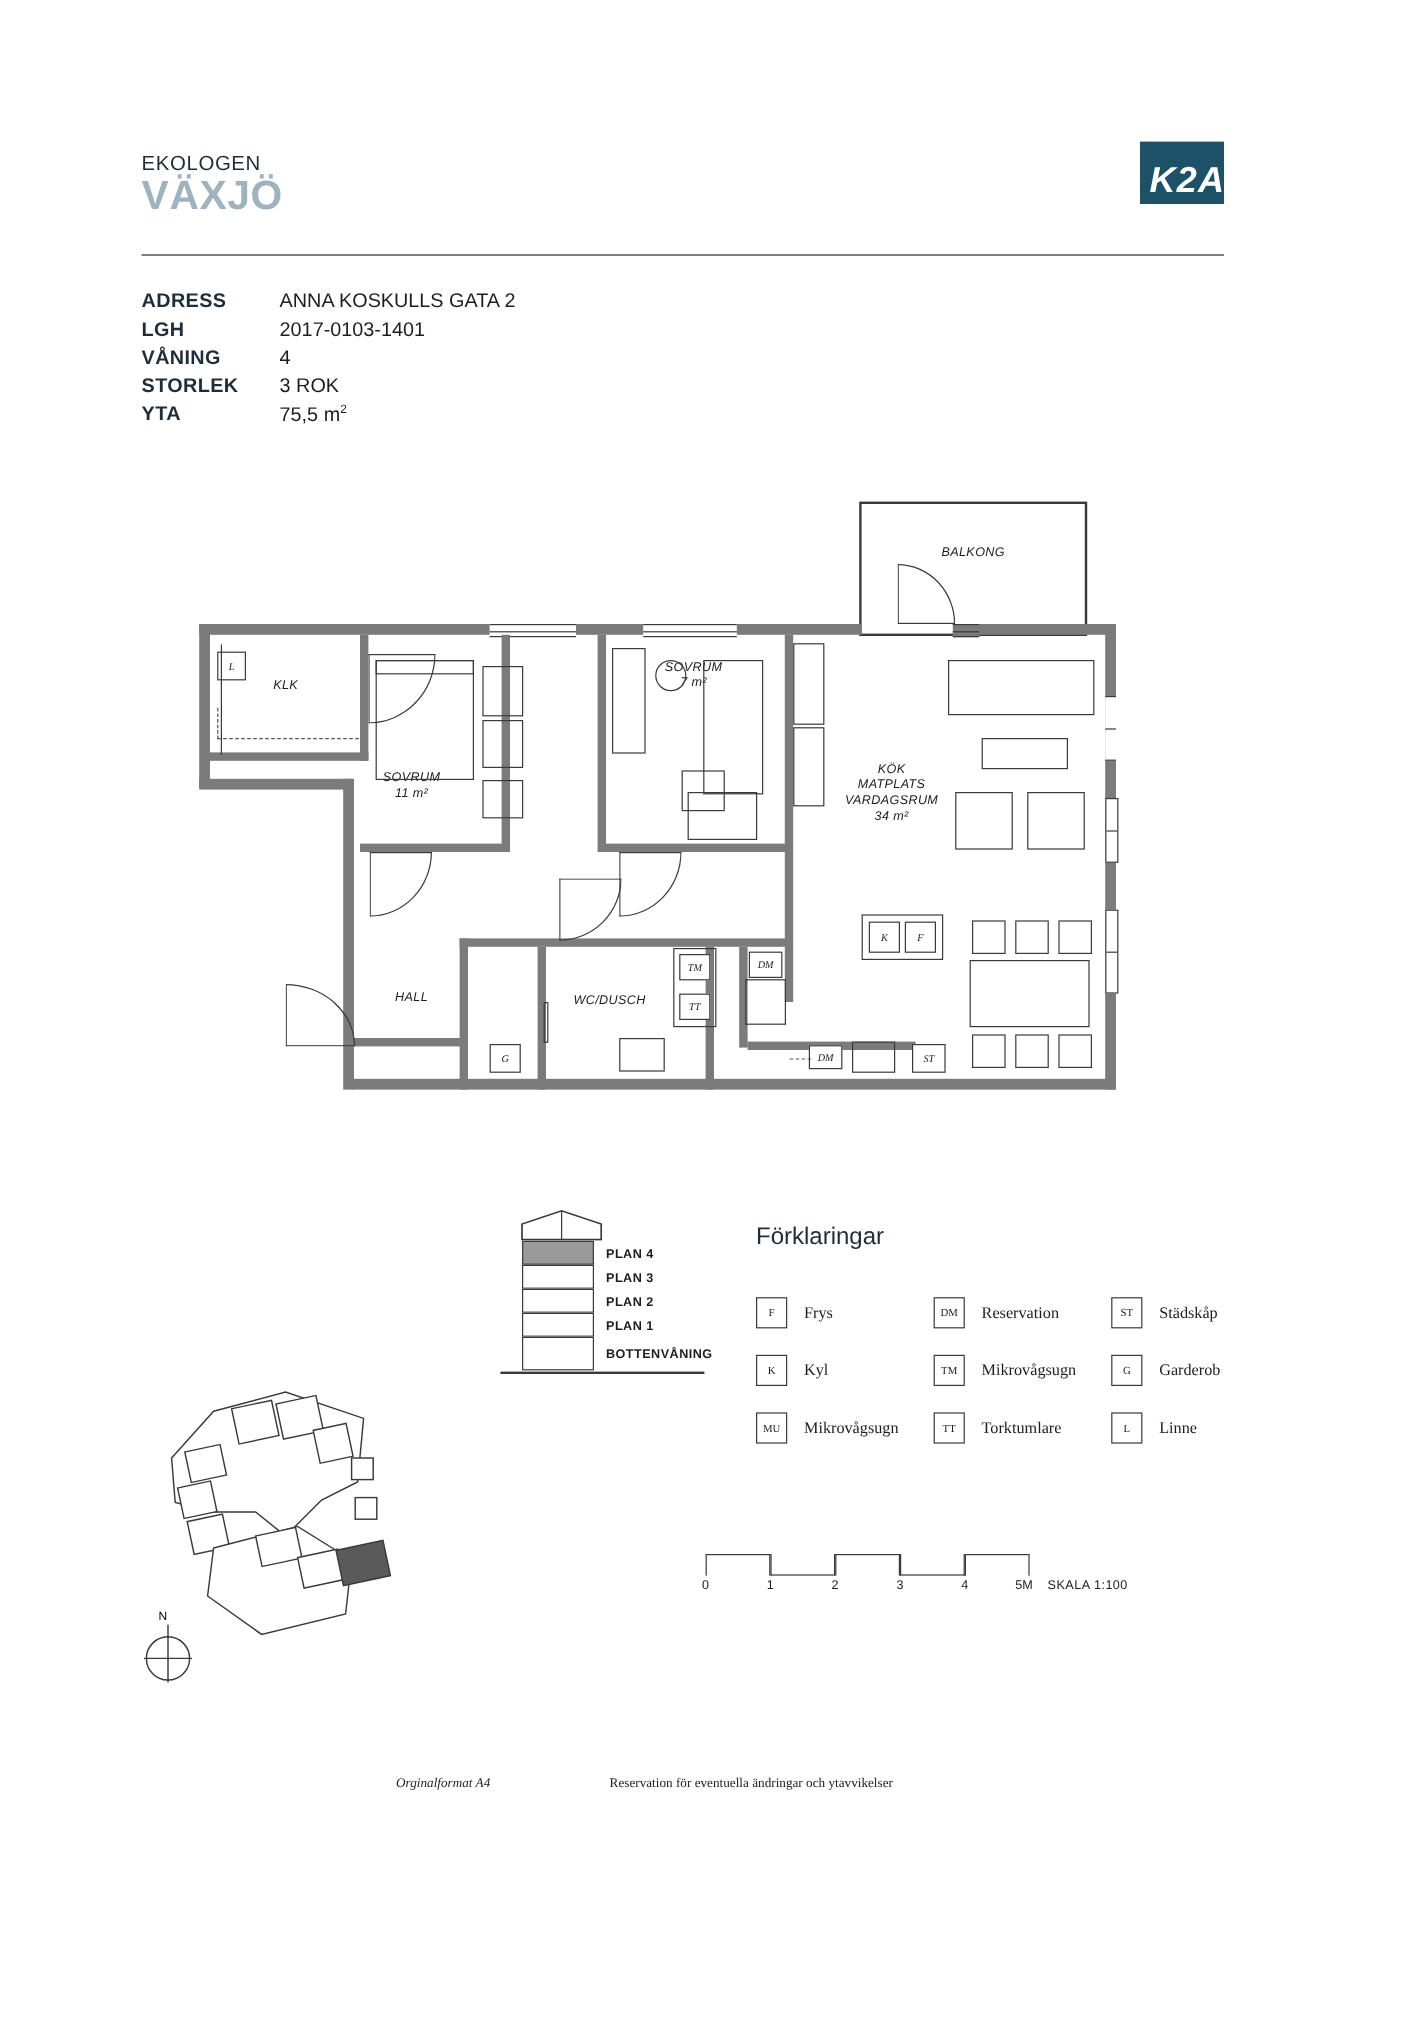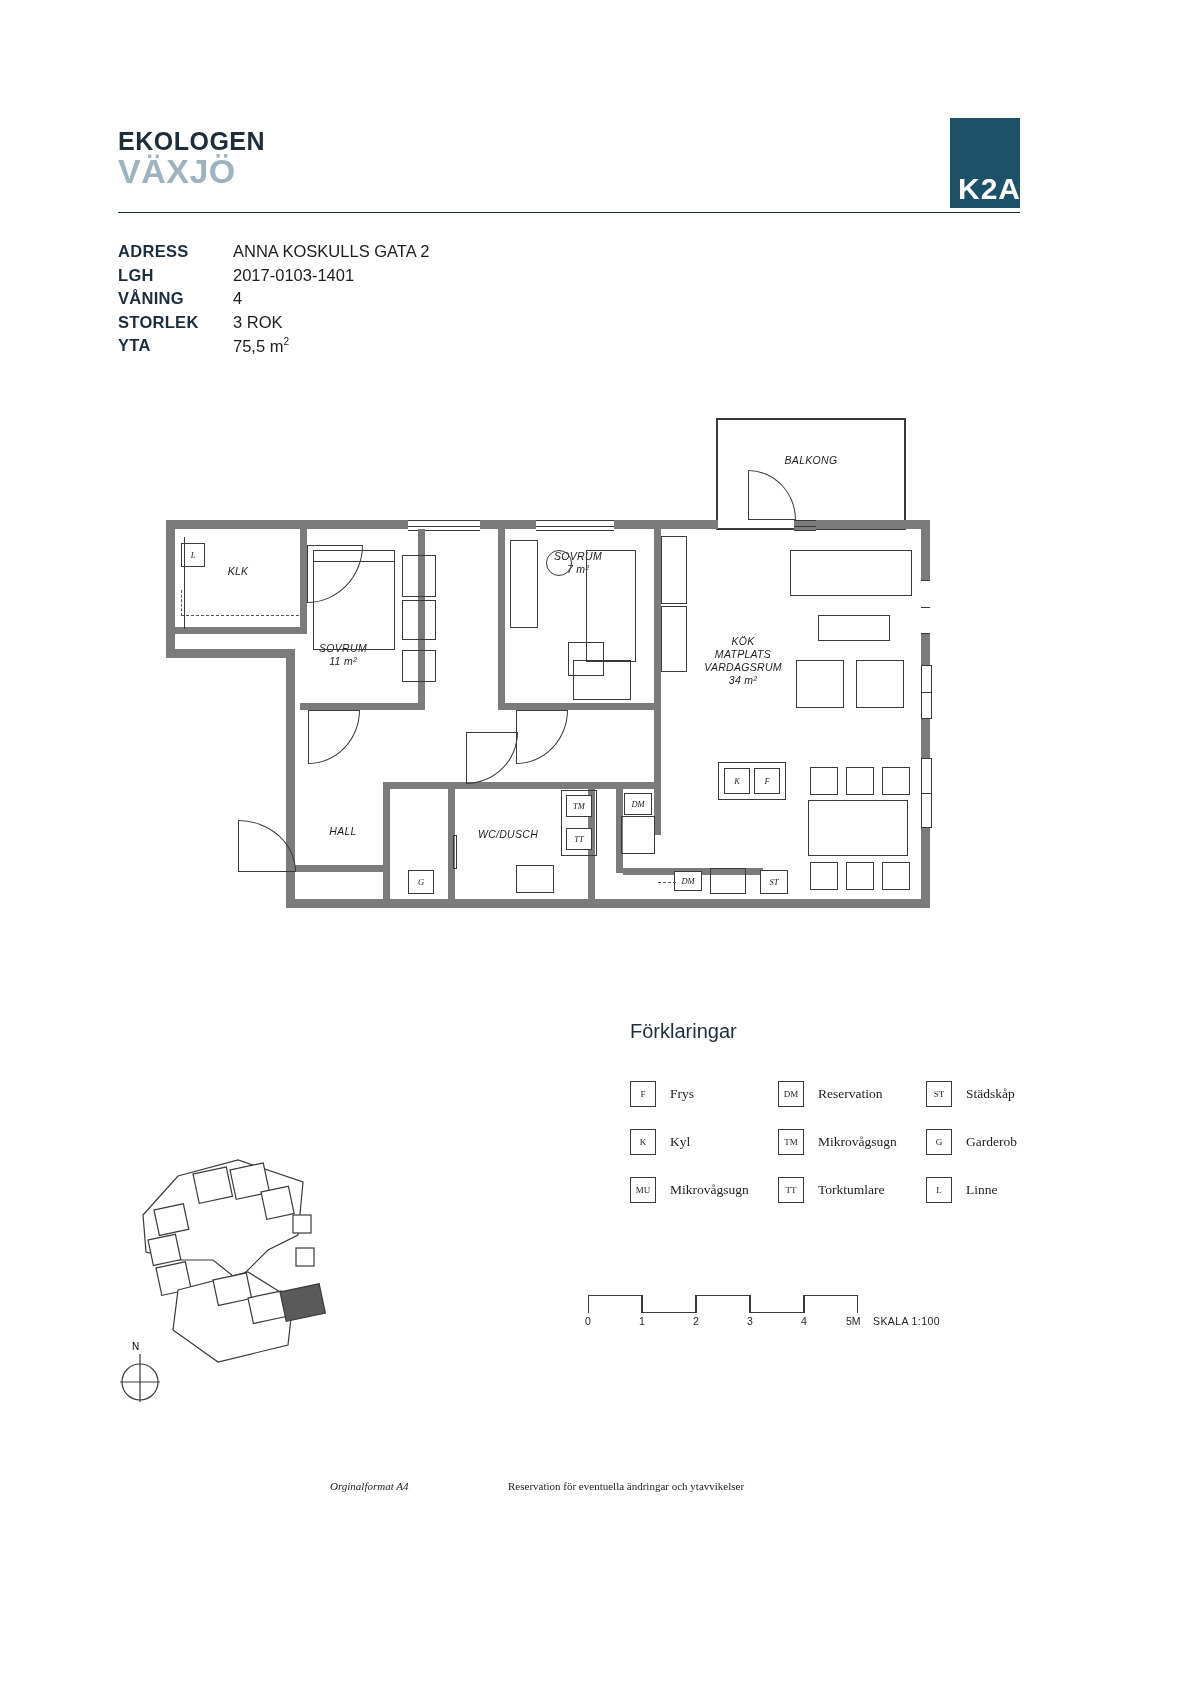--- a/index.html
+++ b/index.html
@@ -5,23 +5,23 @@
   html,body{margin:0;padding:0;}
   body{
     width:1190px;height:1683px;background:#ffffff;
     font-family:"Liberation Sans", sans-serif;
     color:#1d1d1b;position:relative;overflow:hidden;
   }
   .page{position:absolute;inset:0;}
 
   
   .brand{position:absolute;left:118px;top:128px;}
-  .brand .l1{font-size:25px;font-weight:bold;letter-spacing:.5px;color:#1d2d3a;line-height:1.05;}
+  .brand .l1{font-size:17px;font-weight:normal;letter-spacing:.5px;color:#1d2d3a;line-height:1.05;}
   .brand .l2{font-size:34px;font-weight:bold;letter-spacing:.5px;color:#9fb3bf;line-height:1.05;}
-  .logo{position:absolute;left:950px;top:118px;width:70px;height:90px;background:#1d5167;}
+  .logo{position:absolute;left:950px;top:118px;width:70px;height:52px;background:#1d5167;font-style:italic;}
   .logo .k2a{position:absolute;left:8px;bottom:2px;color:#ffffff;font-size:30px;font-weight:bold;letter-spacing:1px;white-space:nowrap;}
   .rule{position:absolute;left:118px;top:212px;width:902px;height:1px;background:#1d2d3a;}
 
   
   .facts{position:absolute;left:118px;top:242px;font-size:16.5px;}
   .facts .row{display:flex;margin-bottom:4.5px;}
   .facts .k{width:115px;font-weight:bold;letter-spacing:.3px;color:#1d2d3a;}
   .facts .v{color:#1d1d1b;}
   .facts sup{font-size:10px;vertical-align:super;}
 
@@ -285,20 +285,37 @@
         <div class="legbox">G</div>
         <div class="legtext">Garderob</div>
       </div>
       <div class="legitem">
         <div class="legbox">L</div>
         <div class="legtext">Linne</div>
       </div>
     </div>
   </div>
 
+  <div class="bldg">
+    <svg width="70" height="26" viewBox="0 0 70 26" style="position:absolute;left:28px;top:-2px;">
+      <polygon points="2,25 2,12 35,1 68,12 68,25" fill="#ffffff" stroke="#3a3a3a" stroke-width="1.4"></polygon>
+      <line x1="35" y1="1" x2="35" y2="25" stroke="#3a3a3a" stroke-width="1"></line>
+    </svg>
+    <div class="floorline" style="top:24px;background:#9a9a9a;"></div>
+    <div class="floorlbl" style="top:29px;">PLAN 4</div>
+    <div class="floorline" style="top:44px;"></div>
+    <div class="floorlbl" style="top:49px;">PLAN 3</div>
+    <div class="floorline" style="top:64px;"></div>
+    <div class="floorlbl" style="top:69px;">PLAN 2</div>
+    <div class="floorline" style="top:84px;"></div>
+    <div class="floorlbl" style="top:89px;">PLAN 1</div>
+    <div class="floorline" style="top:104px;height:28px;"></div>
+    <div class="floorlbl" style="top:113px;">BOTTENVÅNING</div>
+    <div class="bldg-base"></div>
+  </div>
 
   <div class="site">
     <svg width="260" height="240" viewBox="0 0 260 240">
       <g fill="#ffffff" stroke="#3a3a3a" stroke-width="1.2">
         <polygon points="25,75 60,36 120,20 185,42 180,95 150,110 120,140 95,120 60,120 28,112"></polygon>
         <rect x="75" y="34" width="34" height="30" transform="rotate(-12 75 34)"></rect>
         <rect x="112" y="30" width="34" height="30" transform="rotate(-12 112 30)"></rect>
         <rect x="143" y="52" width="28" height="28" transform="rotate(-12 143 52)"></rect>
         <rect x="36" y="70" width="30" height="26" transform="rotate(-12 36 70)"></rect>
         <rect x="30" y="100" width="28" height="26" transform="rotate(-12 30 100)"></rect>

